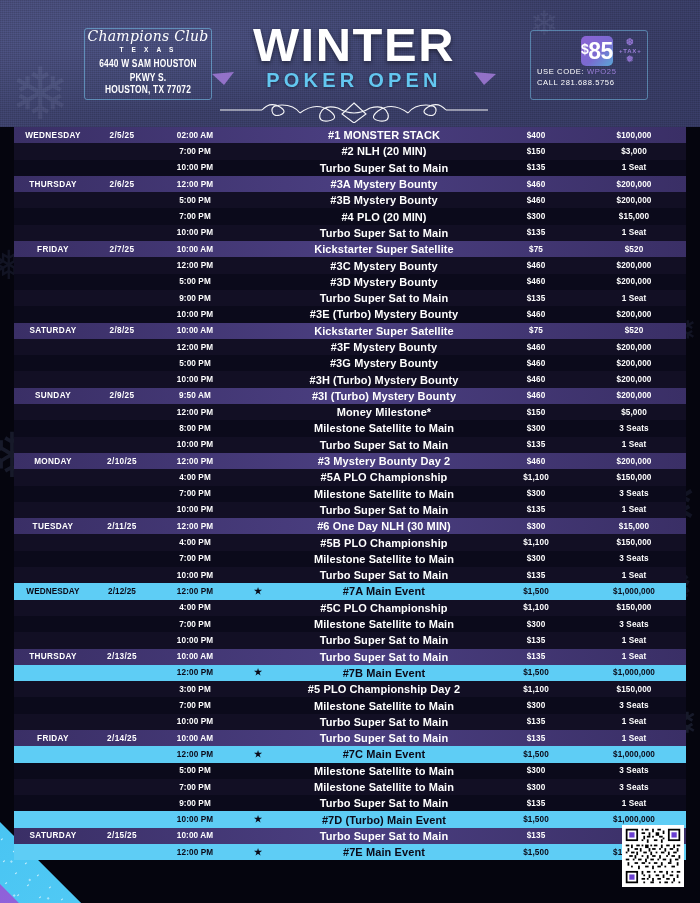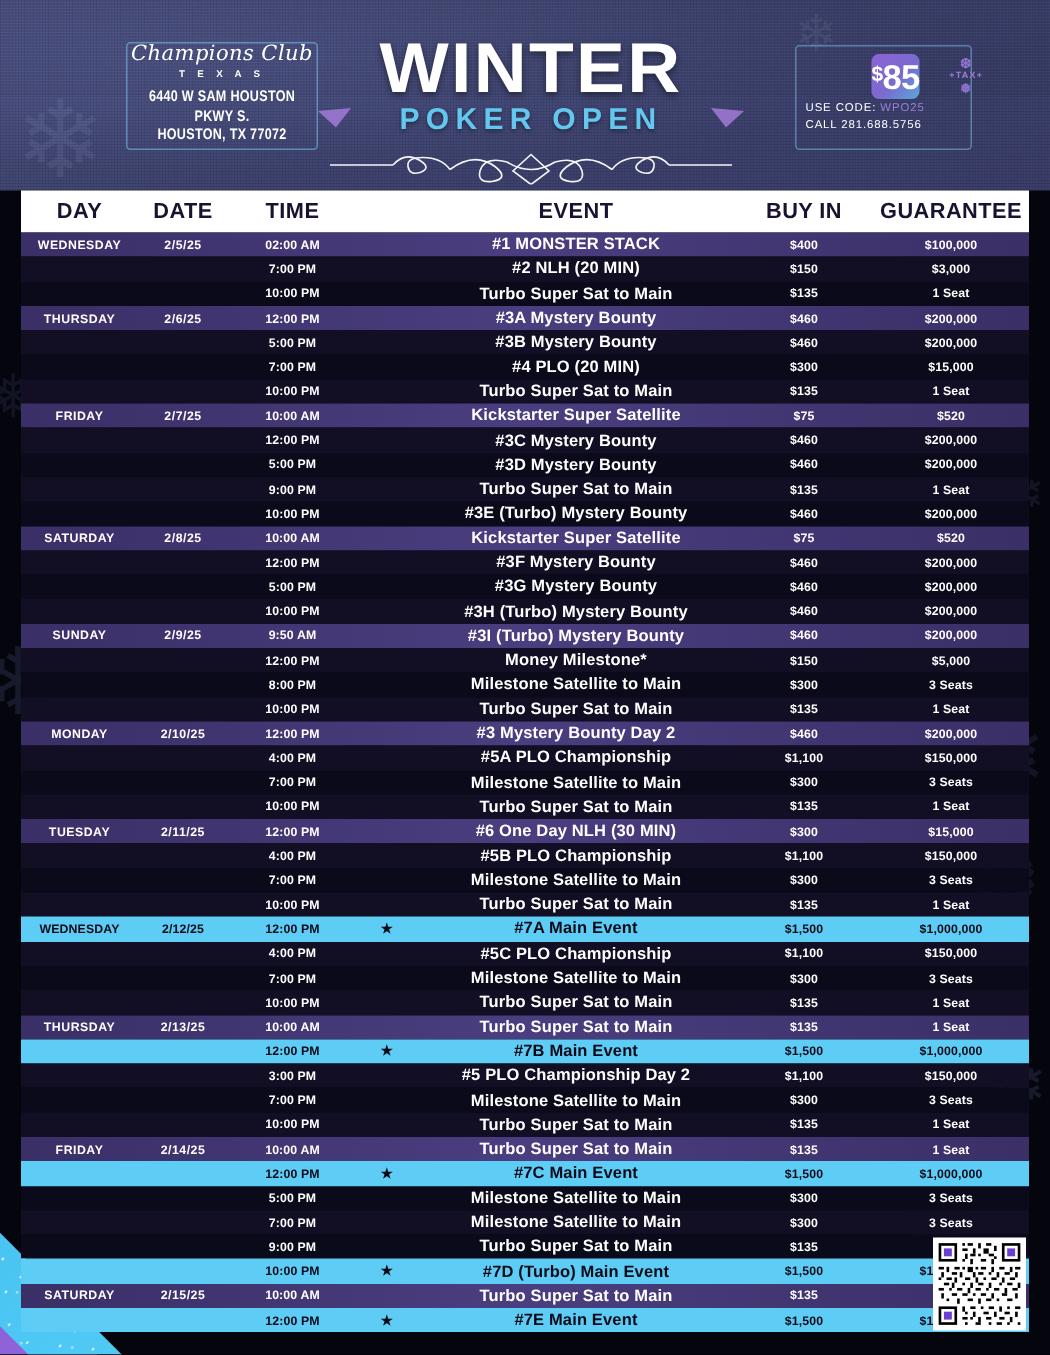--- a/index.html
+++ b/index.html
@@ -137,21 +137,21 @@
   .flourish { margin-top: 2px; height: 26px; }
 
   
   .rate-box {
     position: absolute; right: 52px; top: 30px;
     width: 118px; height: 70px;
     border: 1px solid rgba(120,200,240,.5);
     border-radius: 3px;
     padding: 5px 6px 4px;
   }
-  .rate-top { display:flex; align-items:center; gap:20px;padding-left:44px; }
+  .rate-top { display:flex; align-items:center; gap:6px;padding-left:44px; }
   .rate-pill {
     width: 68px; height: 30px; border-radius: 5px;
     background: linear-gradient(135deg,#8d63d4 0%, #7a6ad0 55%, #5aa8d8 100%);
     display:flex; align-items:center; justify-content:center;
   }
   .rate-price {
     font-size: 23px; font-weight: 800; color:#fff; letter-spacing:-.5px;
     line-height:1;
   }
   .rate-price .cur { font-size: 14px; vertical-align: 5px; }
@@ -294,29 +294,20 @@
             <span>+TAX+</span>
             <span class="glyph">❅</span>
           </div>
         </div>
         <div class="rate-code"><span>USE CODE: </span><span class="code">WPO25</span></div>
         <div class="rate-call">CALL 281.688.5756</div>
       </div>
     </div>
   </div>
 
-  <div id="table-head">
-    <div class="th col-day">DAY</div>
-    <div class="th col-date">DATE</div>
-    <div class="th col-time">TIME</div>
-    <div class="th col-star"></div>
-    <div class="th col-event">EVENT</div>
-    <div class="th col-buy">BUY IN</div>
-    <div class="th col-gtd">GUARANTEE</div>
-  </div>
 
   <div id="rows">
       <div class="row band">
         <div class="cell day col-day">WEDNESDAY</div>
         <div class="cell date col-date">2/5/25</div>
         <div class="cell time col-time">02:00 AM</div>
         <div class="cell col-star"></div>
         <div class="cell event col-event">#1 MONSTER STACK</div>
         <div class="cell buyin col-buy">$400</div>
         <div class="cell gtd col-gtd">$100,000</div>

